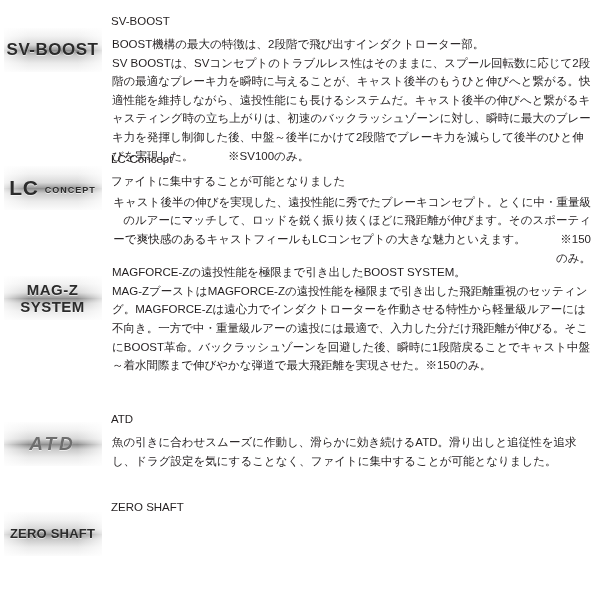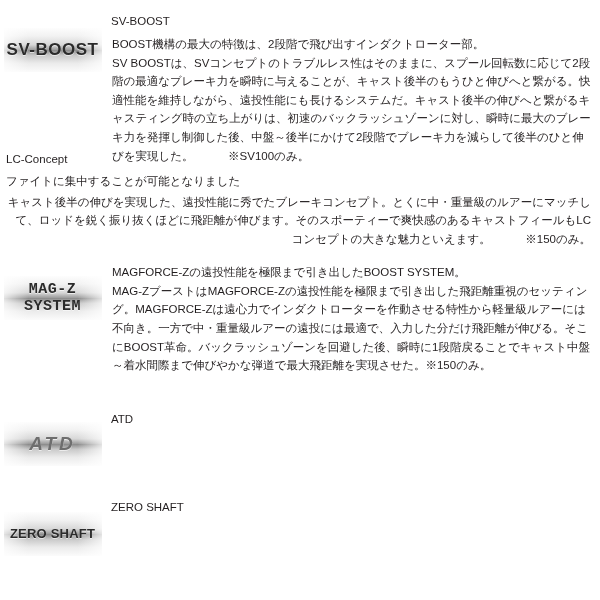--- a/index.html
+++ b/index.html
@@ -104,21 +104,21 @@
     margin: 1px;
     text-align: left;
   }
 
   
   #sec-sv { position: absolute; left: 0; top: 14px; width: 600px; }
   #sec-sv .badge { padding-top: 14px; }
   #sec-lc { position: absolute; left: 0; top: 152px; width: 600px; }
   #sec-lc .badge { padding-top: 14px; }
   #sec-magz { position: absolute; left: 0; top: 262px; width: 600px; }
-  #sec-magz .badge { padding-top: 14px; font-family: Liberation Mono, monospace; }
+  #sec-magz .badge { padding-top: 14px; }
   #sec-atd { position: absolute; left: 0; top: 412px; width: 600px; }
   #sec-atd .badge { padding-top: 10px; }
   #sec-zero { position: absolute; left: 0; top: 500px; width: 600px; }
   #sec-zero .badge { padding-top: 12px; }
 </style>
 </head>
 <body>
 
 <div class="page">
 
@@ -129,20 +129,25 @@
       </div>
     </div>
     <div class="content">
       <p class="heading">SV-BOOST</p>
       <p class="body-text" style="white-space: pre-wrap;">BOOST機構の最大の特徴は、2段階で飛び出すインダクトローター部。
 SV BOOSTは、SVコンセプトのトラブルレス性はそのままに、スプール回転数に応じて2段階の最適なブレーキ力を瞬時に与えることが、キャスト後半のもうひと伸びへと繋がる。快適性能を維持しながら、遠投性能にも長けるシステムだ。キャスト後半の伸びへと繋がるキャスティング時の立ち上がりは、初速のバックラッシュゾーンに対し、瞬時に最大のブレーキ力を発揮し制御した後、中盤～後半にかけて2段階でブレーキ力を減らして後半のひと伸びを実現した。　　　※SV100のみ。</p>
     </div>
   </section>
 
   <section class="feature" id="sec-lc">
+    <div class="badge badge-lc">
+      <div class="badge-inner">
+        <span class="badge-text"><span>LC</span> <span class="sub">CONCEPT</span></span>
+      </div>
+    </div>
     <div class="content">
       <p class="heading">LC-Concept</p>
       <p class="subheading">ファイトに集中することが可能となりました</p>
       <p class="body-text" style="white-space: pre-wrap; text-align: right;">キャスト後半の伸びを実現した、遠投性能に秀でたブレーキコンセプト。とくに中・重量級のルアーにマッチして、ロッドを鋭く振り抜くほどに飛距離が伸びます。そのスポーティーで爽快感のあるキャストフィールもLCコンセプトの大きな魅力といえます。　　　※150のみ。</p>
     </div>
   </section>
 
   <section class="feature" id="sec-magz">
     <div class="badge badge-magz">
       <div class="badge-inner">
@@ -156,20 +161,21 @@
   </section>
 
   <section class="feature" id="sec-atd">
     <div class="badge badge-atd">
       <div class="badge-inner">
         <span class="badge-text">ATD</span>
       </div>
     </div>
     <div class="content">
       <p class="heading">ATD</p>
+      <p class="body-text" style="white-space: pre-wrap;">魚の引きに合わせスムーズに作動し、滑らかに効き続けるATD。滑り出しと追従性を追求し、ドラグ設定を気にすることなく、ファイトに集中することが可能となりました。</p>
     </div>
   </section>
 
   <section class="feature" id="sec-zero">
     <div class="badge badge-zero">
       <div class="badge-inner">
         <span class="badge-text">ZERO SHAFT</span>
       </div>
     </div>
     <div class="content">

